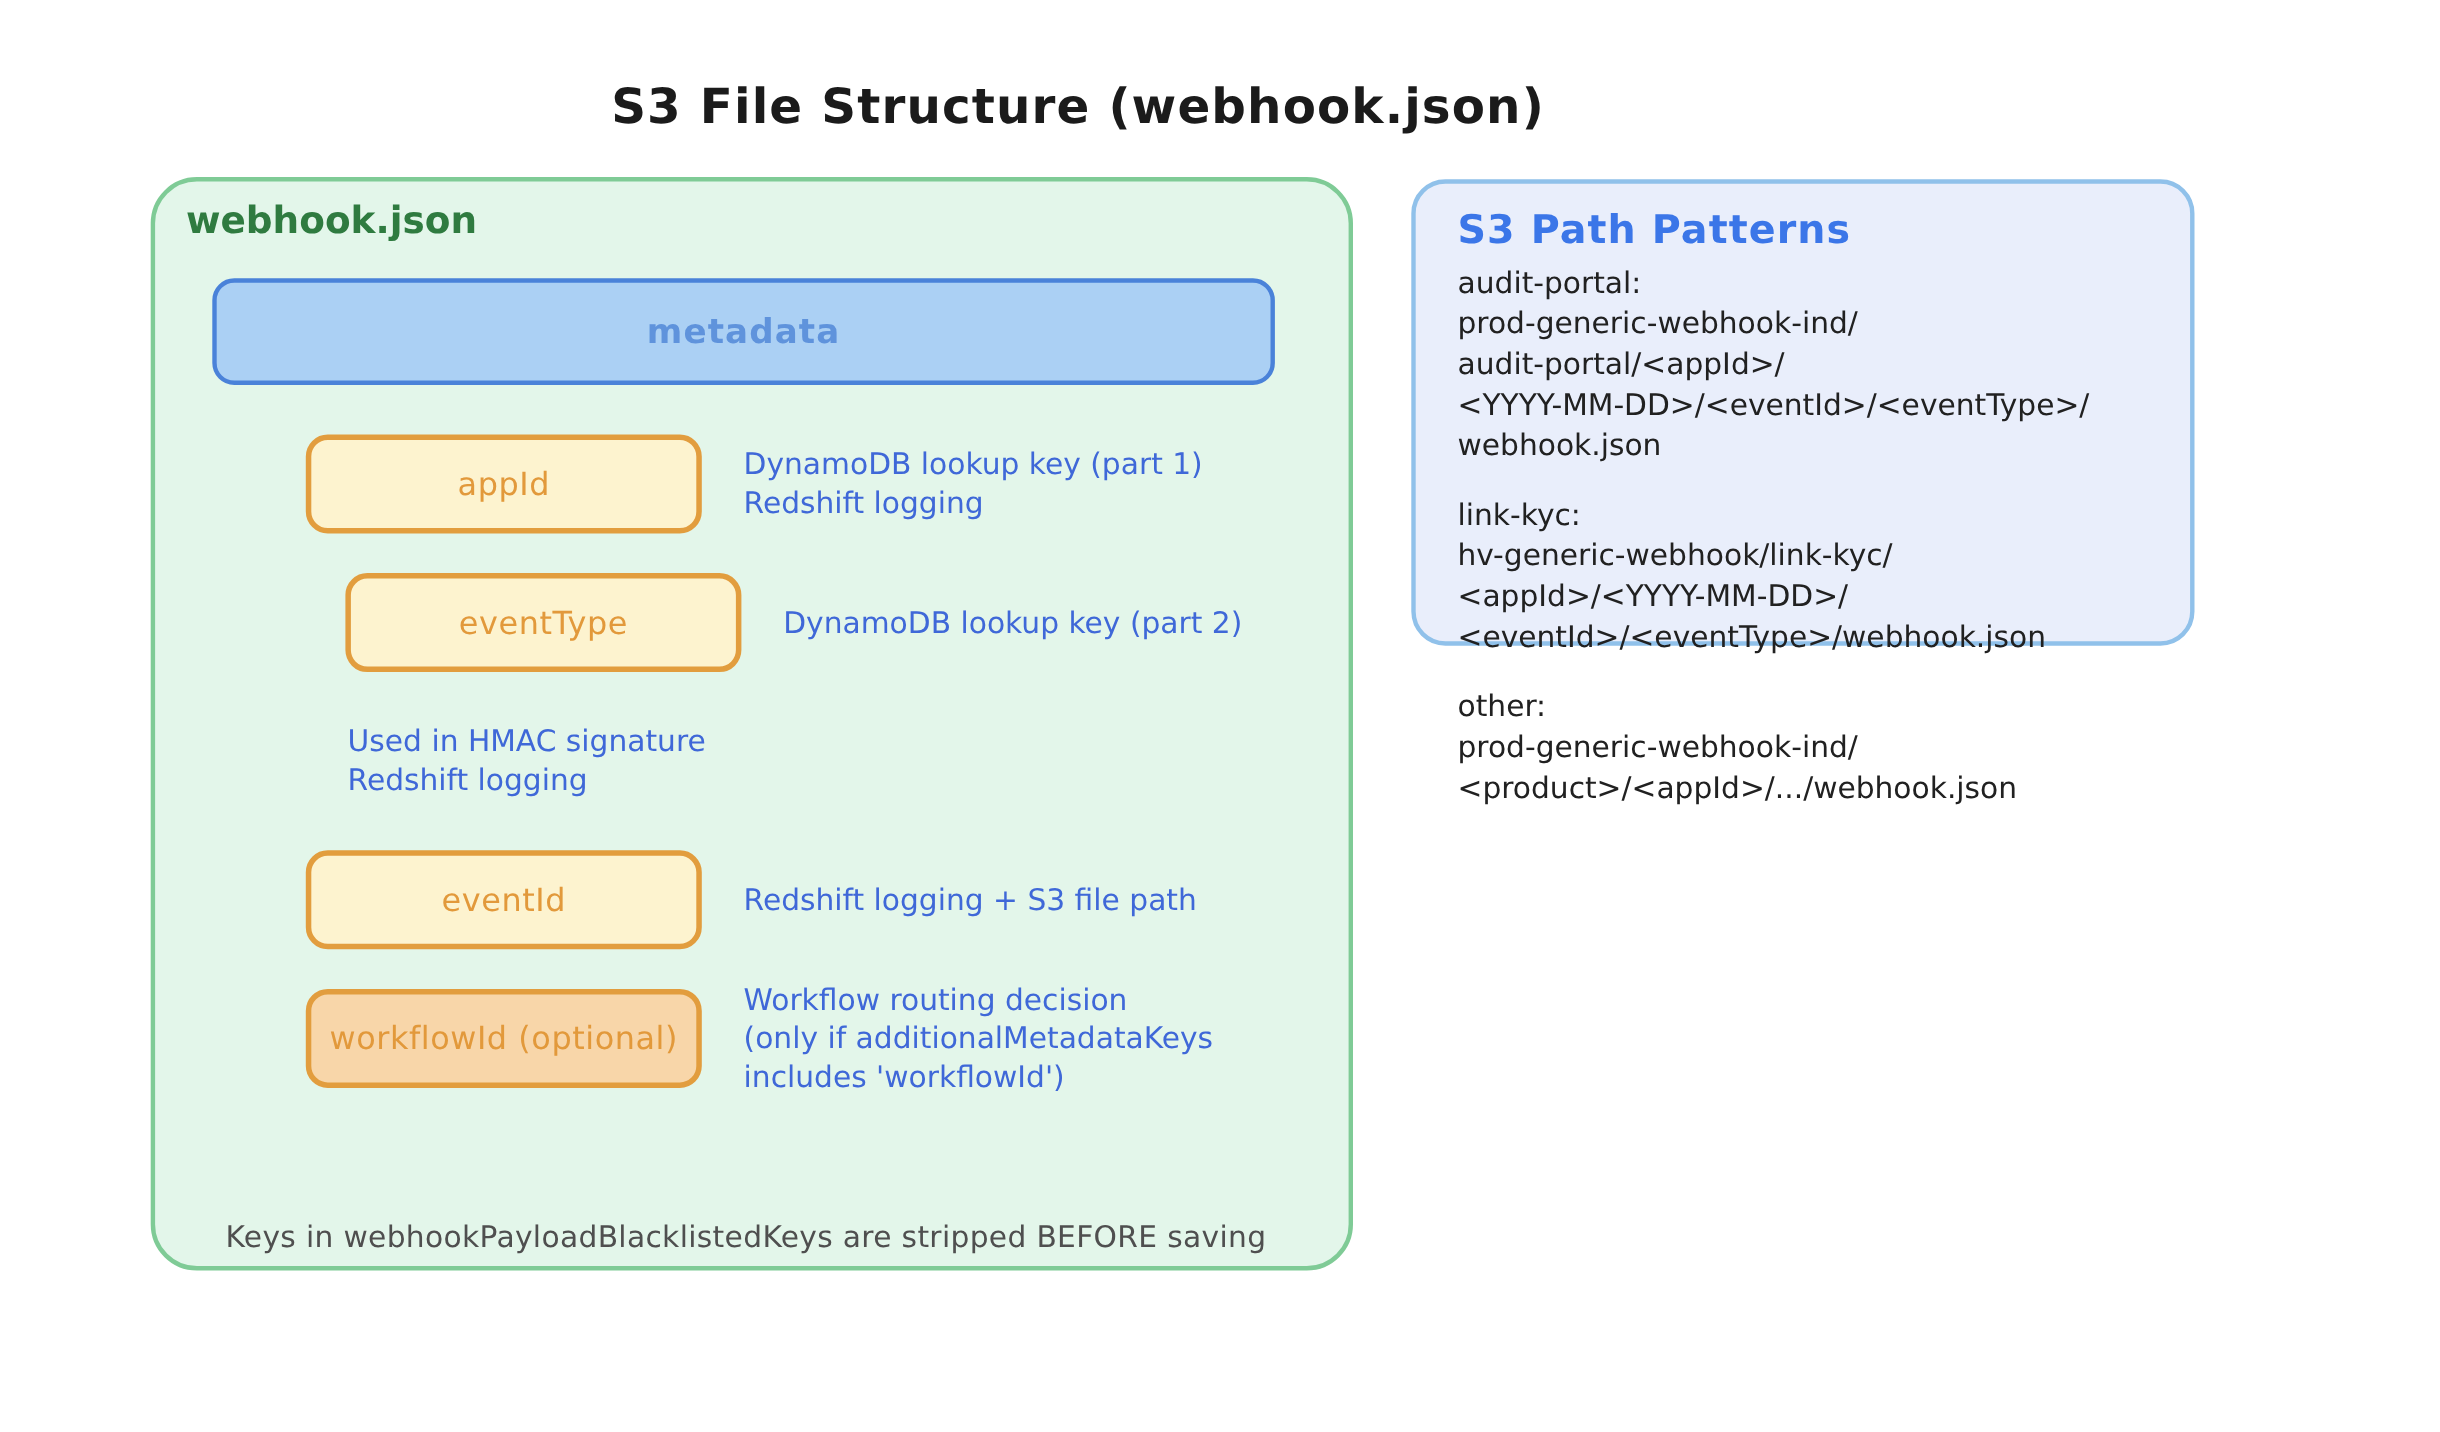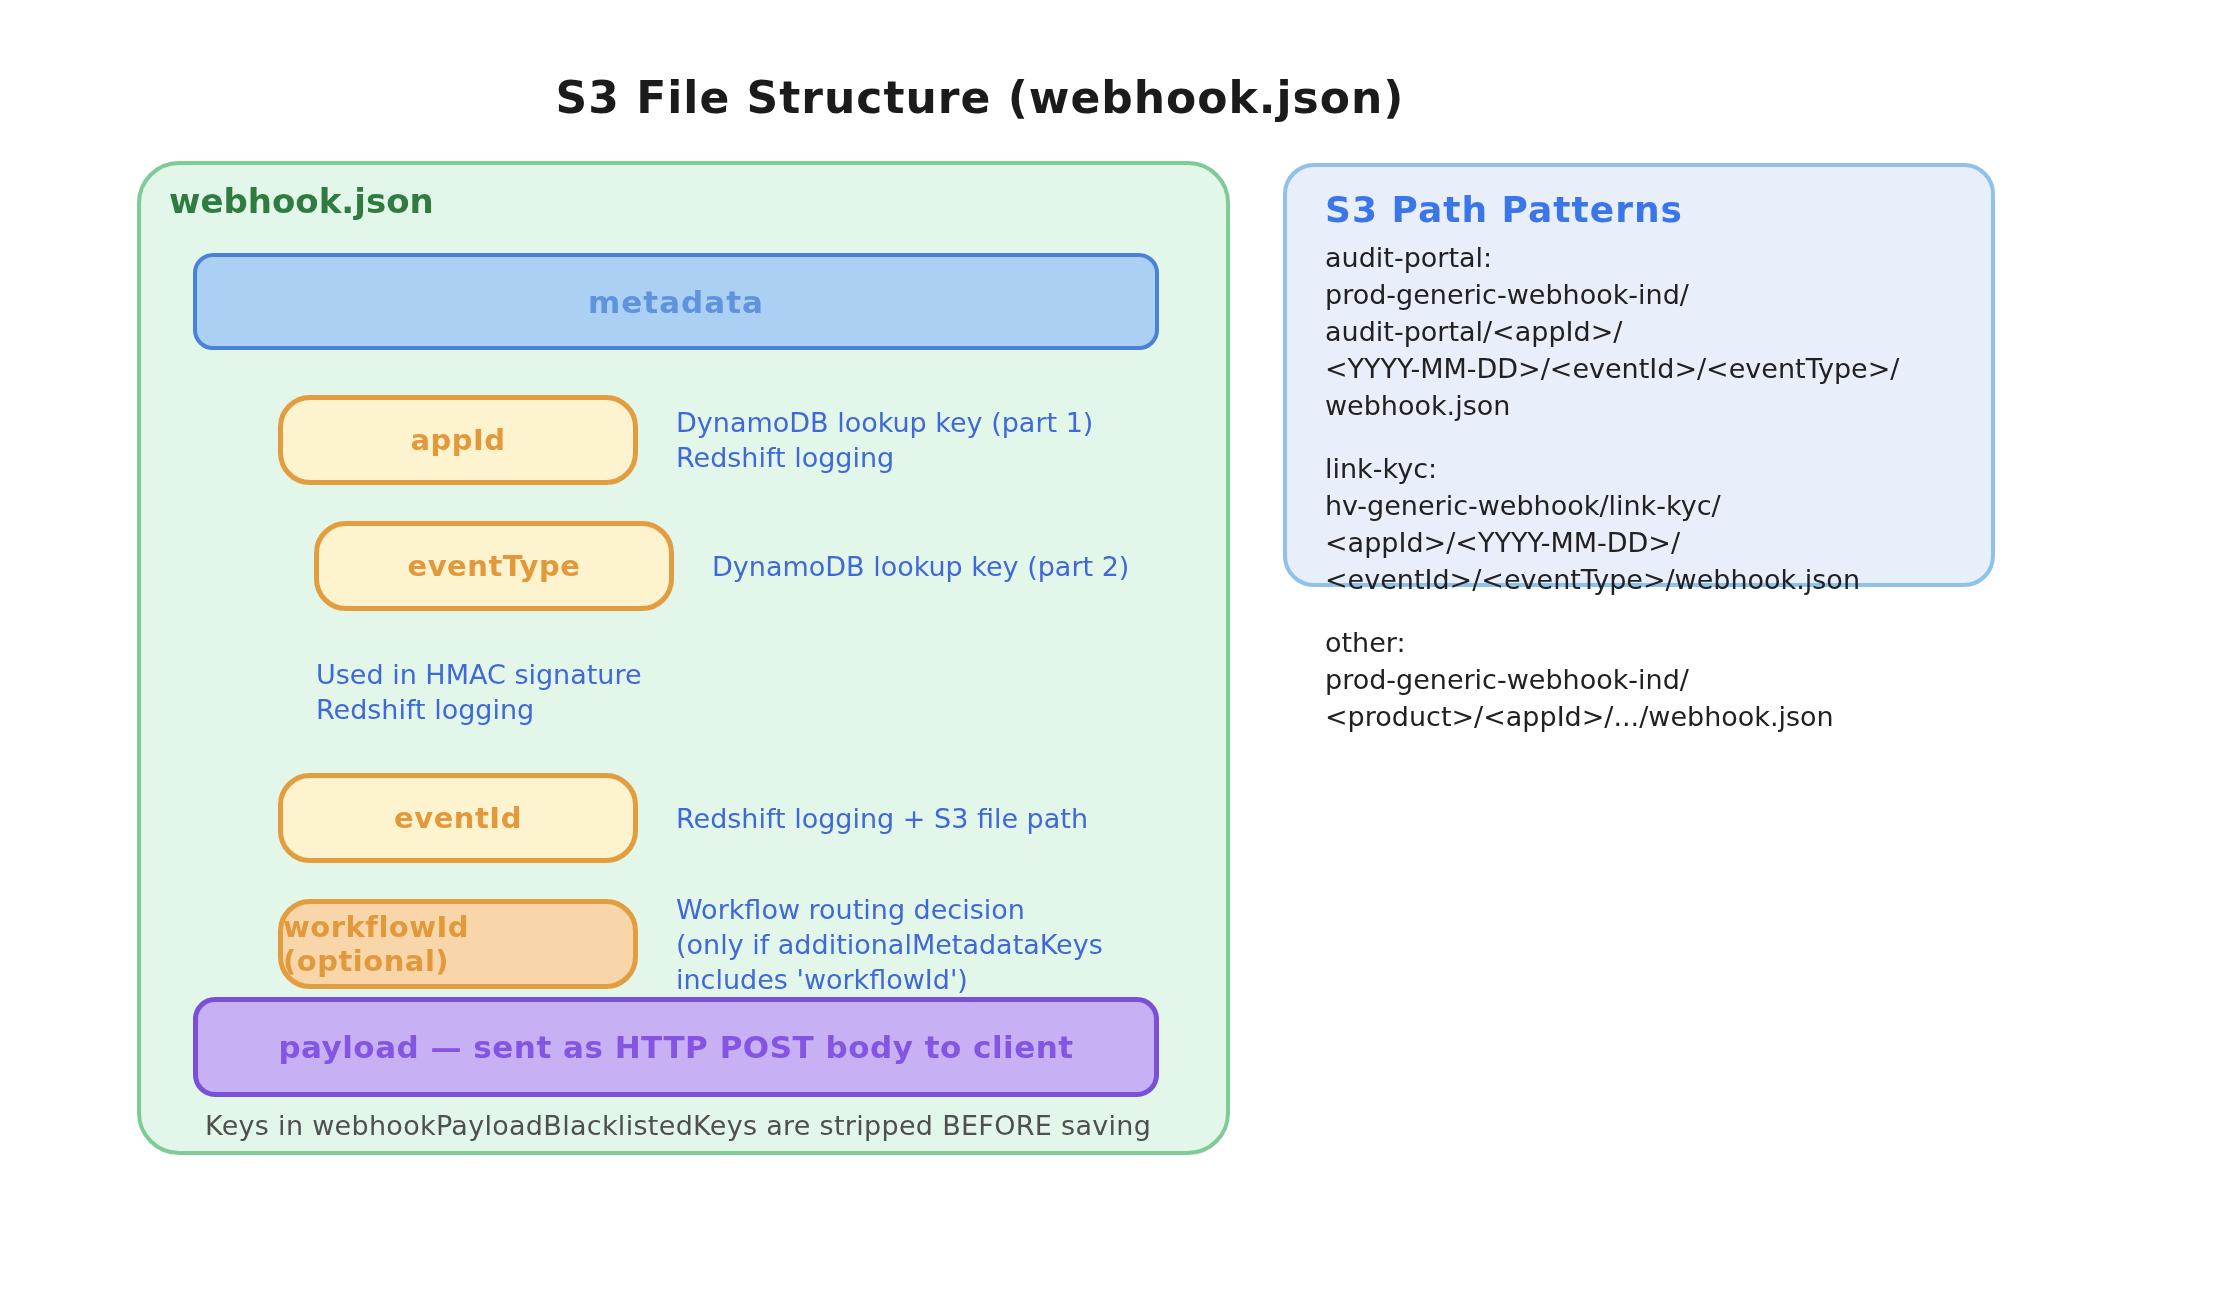--- a/index.html
+++ b/index.html
@@ -21,23 +21,23 @@
   }
   .metadata-box{
     position:absolute;left:52px;top:88px;width:966px;height:97px;box-sizing:border-box;
     background:#abd0f4;border:4px solid #4a82d9;border-radius:20px;
     display:flex;align-items:center;justify-content:center;
     font-size:31px;font-weight:600;color:#5f93dc;letter-spacing:1px;
   }
   .field-row{position:absolute;left:137px;height:90px;display:flex;align-items:stretch;}
   .field-box{
     width:360px;height:90px;box-sizing:border-box;flex:0 0 auto;
-    background:#fdf3cf;border:5px solid #e29d3e;border-radius:32px;
+    background:#fdf3cf;border:5px solid #e29d3e;border-radius:20px;
     display:flex;align-items:center;justify-content:center;
-    font-size:29px;font-weight:700;color:#e2993b;letter-spacing:0.5px;
+    font-size:29px;font-weight:400;color:#e2993b;letter-spacing:0.5px;
   }
   .field-box.optional{background:#f8d6a9;}
   .field-annotation{
     margin-left:38px;align-self:center;width:560px;
     font-size:27px;line-height:35px;color:#3f68d8;white-space:pre-line;font-weight:500;
   }
   .payload-box{
     position:absolute;left:52px;top:832px;width:966px;height:100px;box-sizing:border-box;
     background:#c7b0f3;border:5px solid #7a50d8;border-radius:22px;
     display:flex;align-items:center;justify-content:center;
@@ -94,23 +94,20 @@
       <div class="field-annotation">Redshift logging + S3 file path</div>
     </div>
 
     <div class="field-row" style="top:734px;">
       <div class="field-box optional">workflowId (optional)</div>
       <div class="field-annotation">Workflow routing decision
 (only if additionalMetadataKeys
 includes 'workflowId')</div>
     </div>
 
-    <div class="payload-box">
-      <span>payload — sent as HTTP POST body to client</span>
-    </div>
 
     <div class="footnote">Keys in webhookPayloadBlacklistedKeys are stripped BEFORE saving</div>
   </div>
 
   <div class="path-panel">
     <div class="path-title">S3 Path Patterns</div>
     <div class="path-body">
       <div class="pattern">
         <div class="pattern-label">audit-portal:</div>
         <div class="pattern-lines">prod-generic-webhook-ind/

